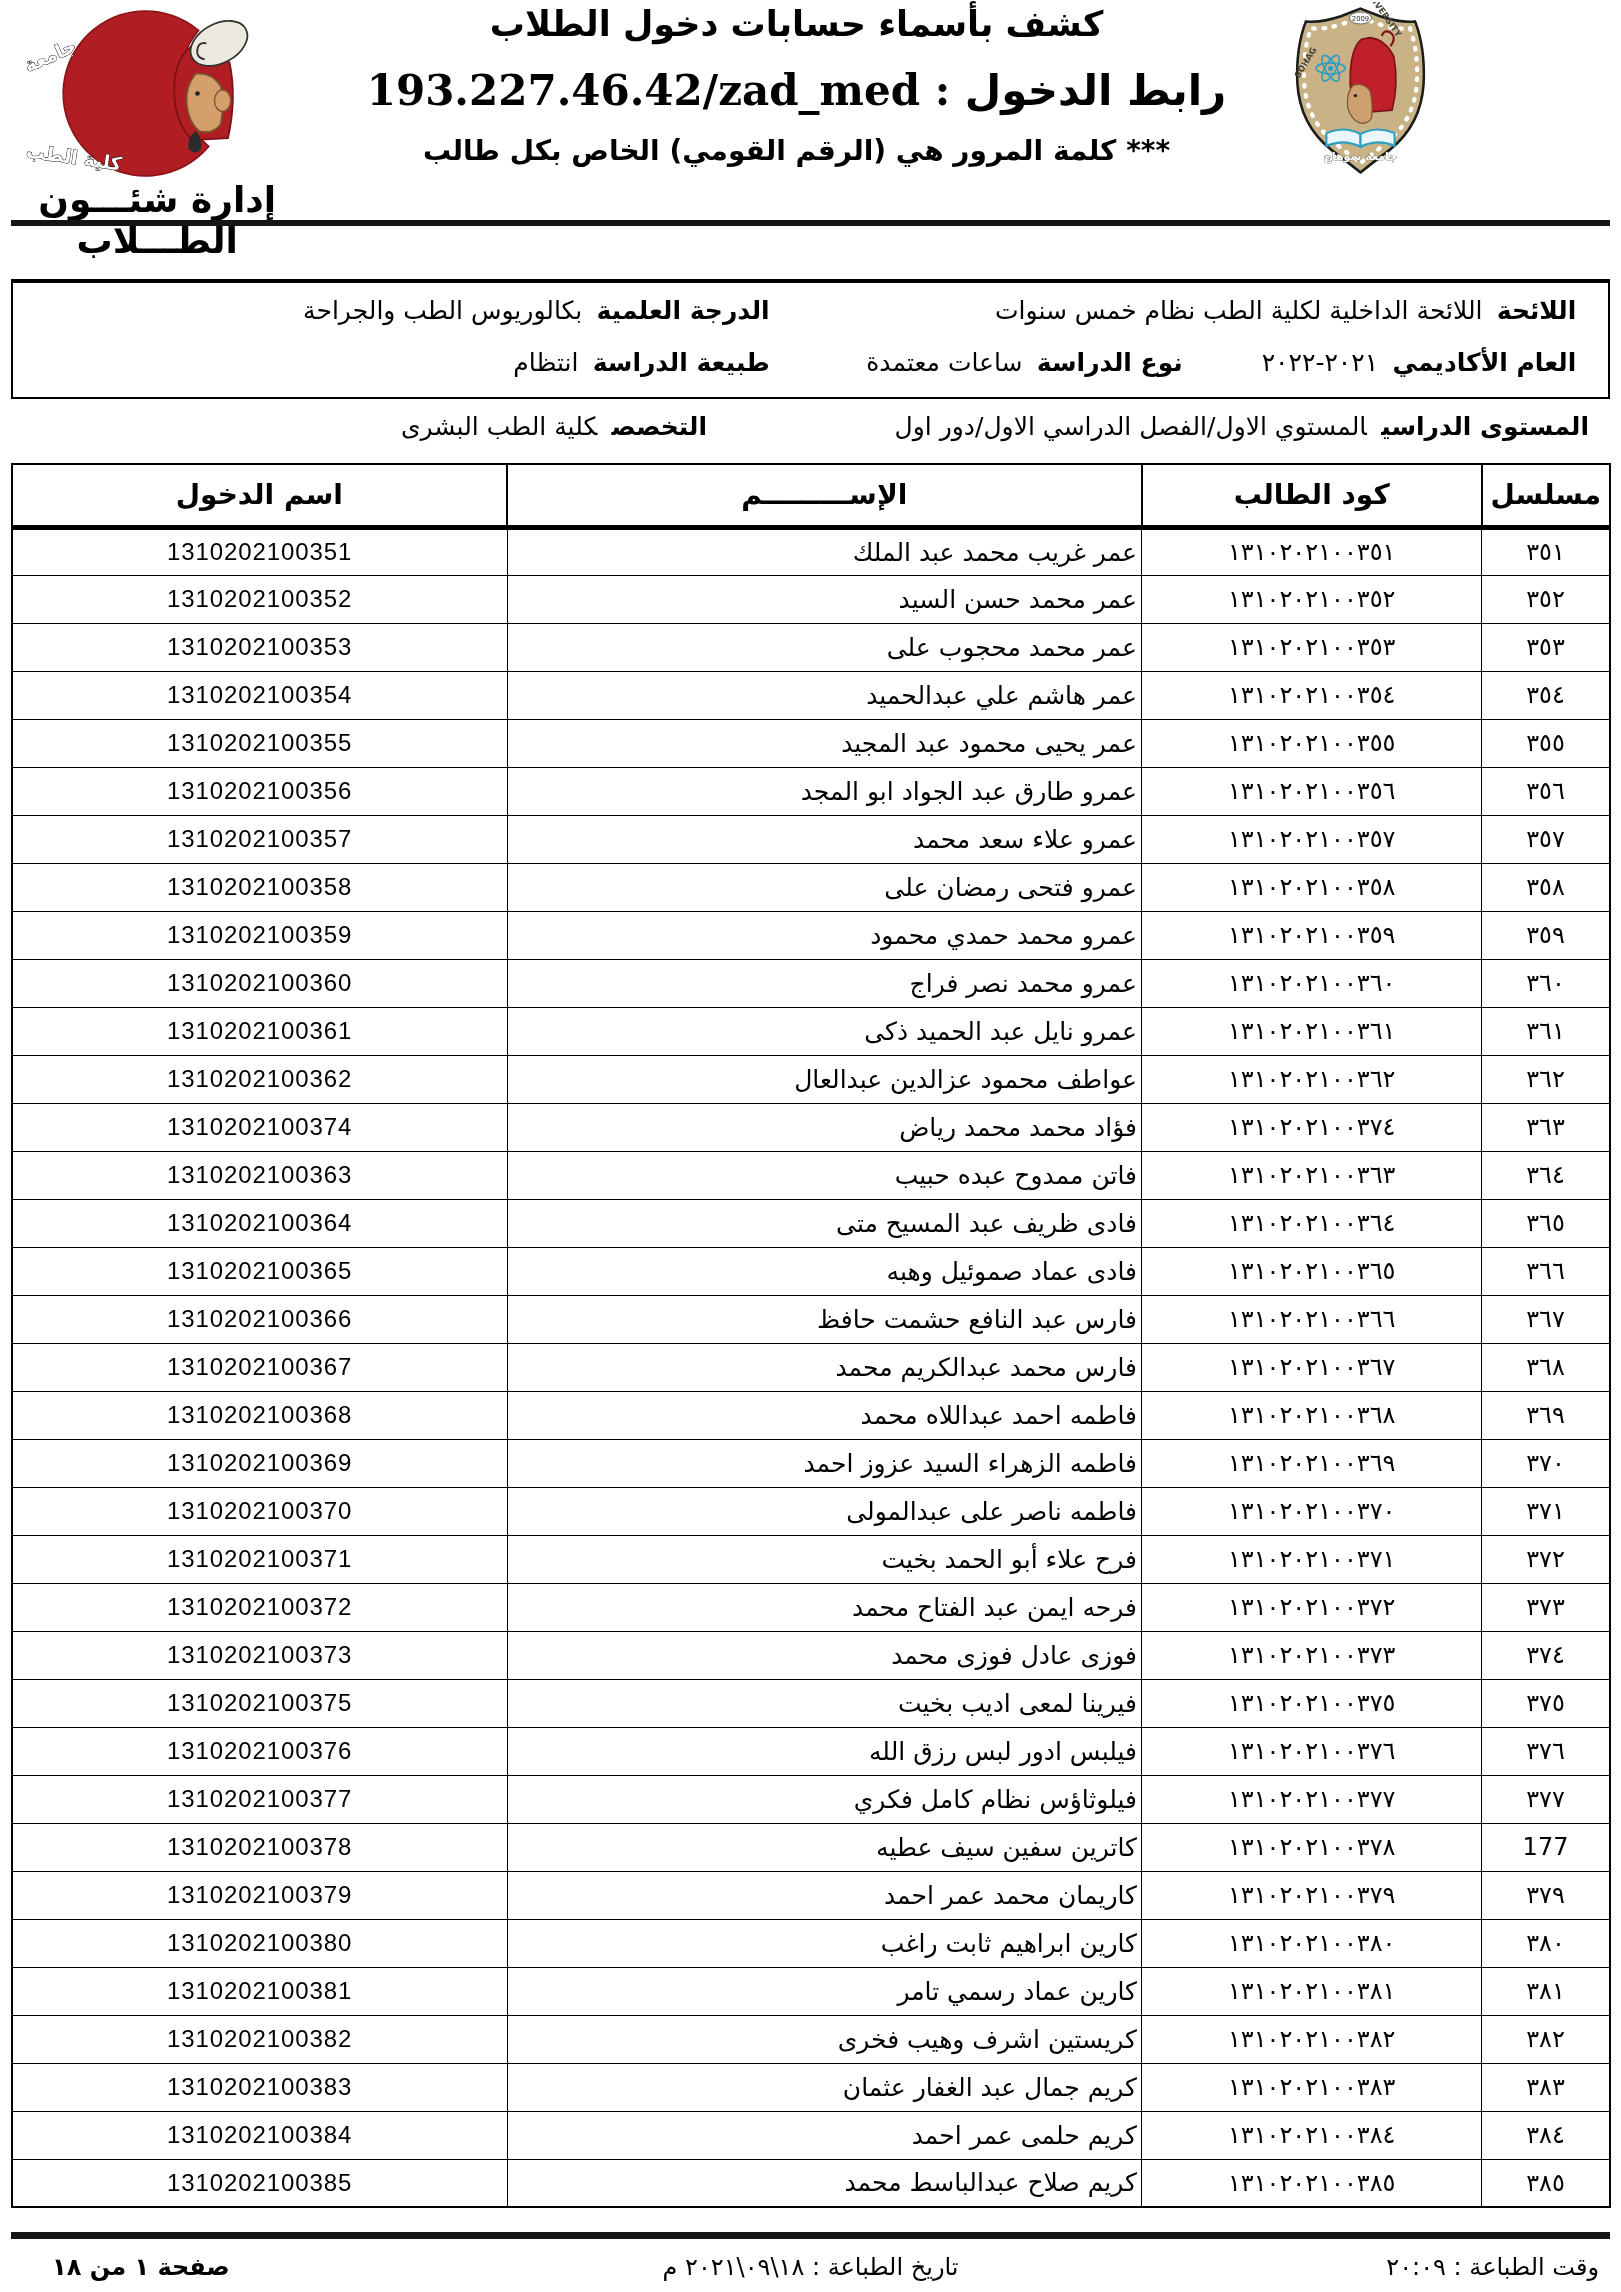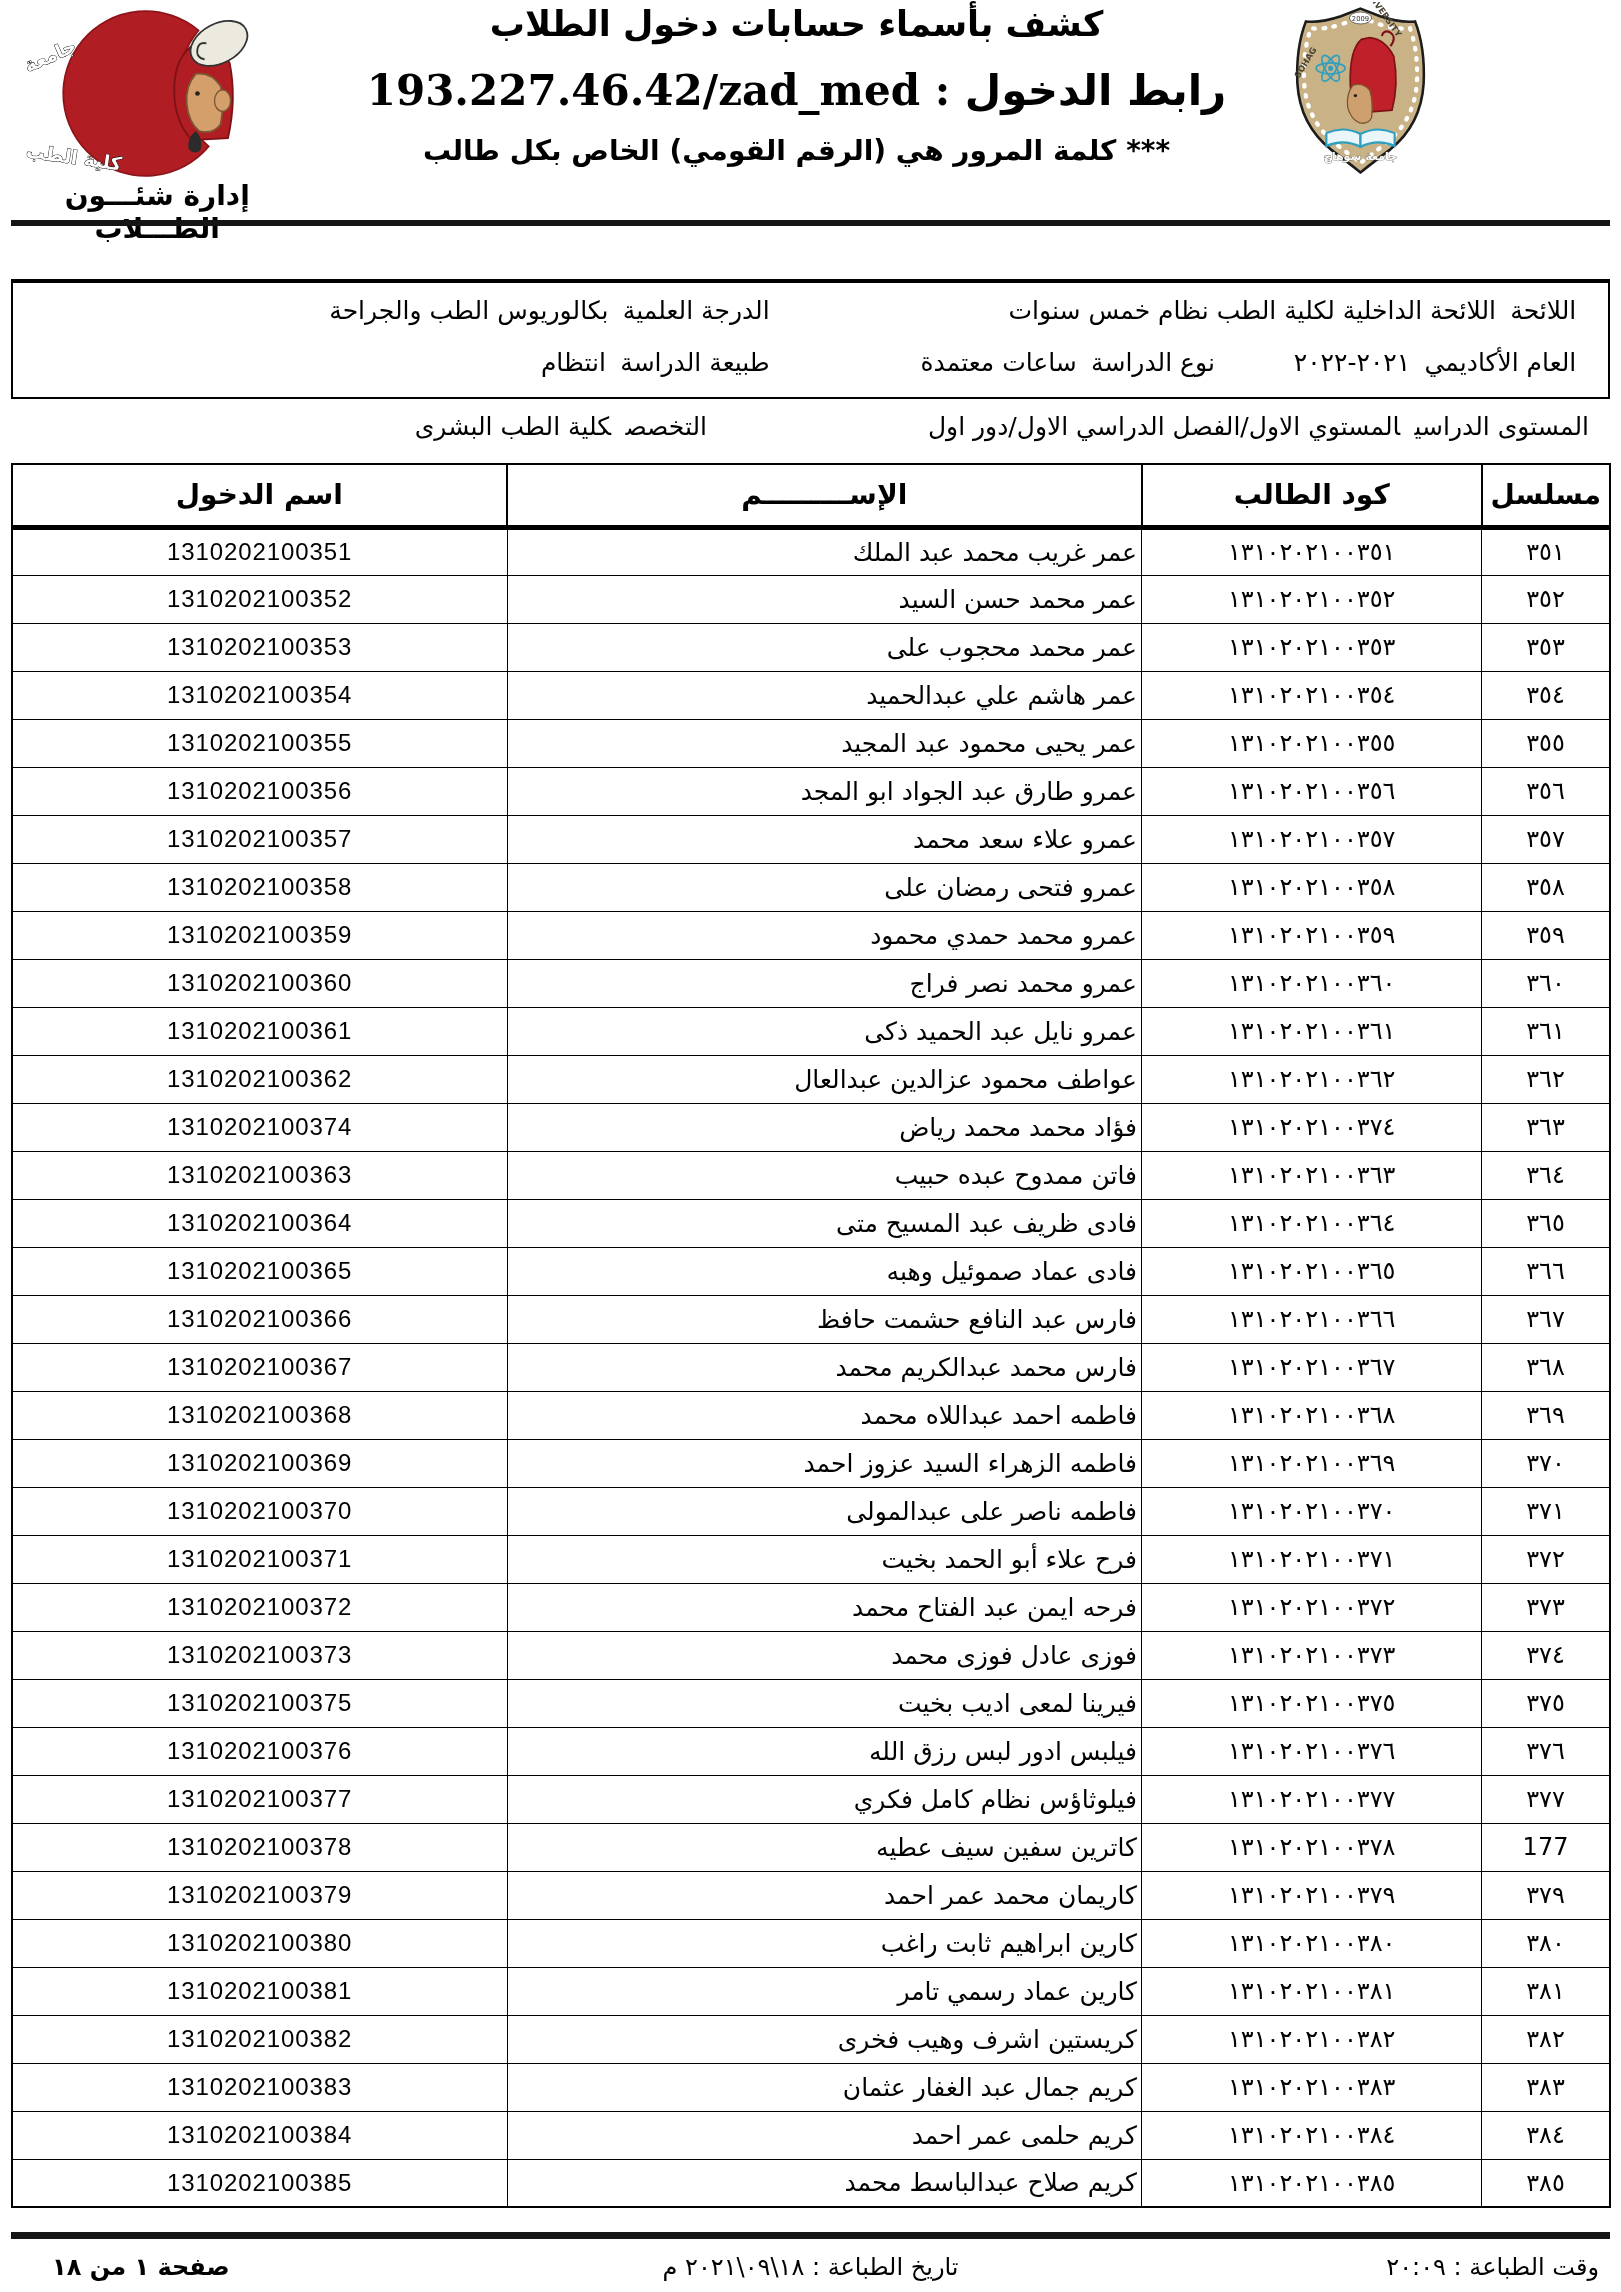--- a/index.html
+++ b/index.html
@@ -8,21 +8,21 @@
   .page {
     position:relative; width:1621px; height:2293px; background:#ffffff;
     margin:0 auto; overflow:hidden; color:#000;
     direction:rtl;
   }
 
   
   .logo-left { position:absolute; left:19.7px; top:3.6px; width:278px; height:179px; }
   .dept-label {
     position:absolute; left:7.2px; top:179px; width:300px; text-align:center;
-    font-size:28px; font-weight:700;
+    font-size:36px; font-weight:700;
   }
   .logo-right { position:absolute; left:1288px; top:1.8px; width:145px; height:177px; }
 
   .header-center { position:absolute; top:0; left:313px; width:967px; text-align:center; }
   .doc-title { margin-top:4px; font-size:35px; font-weight:700; }
   .link-line {
     margin-top:21.5px; font-size:42px; font-weight:700;
     font-family:"DejaVu Serif","DejaVu Sans", serif;
   }
   .link-line bdo { font-family:"DejaVu Serif", serif; }
@@ -32,21 +32,21 @@
   
   .info-box {
     position:absolute; top:279px; left:10.7px; right:10.7px; height:120px;
     border:2.7px solid #000; border-top-width:4.5px;
   }
   .info-row { position:absolute; right:0; left:0; height:38px; font-size:25px; }
   .info-row.r1 { top:13.4px; }
   .info-row.r2 { top:65px; }
   .grp-right { position:absolute; right:32px; white-space:nowrap; }
   .grp-left  { position:absolute; left:269px; width:488px; text-align:right; white-space:nowrap; }
-  .lbl { font-weight:400; margin-left:14.3px; }
+  .lbl { font-weight:700; margin-left:14.3px; }
   .pair-gap { display:inline-block; width:63px; }
 
   .level-row { position:absolute; top:412px; right:0; left:0; height:38px; font-size:25px; }
   .level-row .grp-left { left:349px; width:358px; }
 
   
   table.students {
     position:absolute; top:463px; left:10.7px; width:1600px;
     border-collapse:collapse; table-layout:fixed; direction:rtl;
     border:2.7px solid #000;

